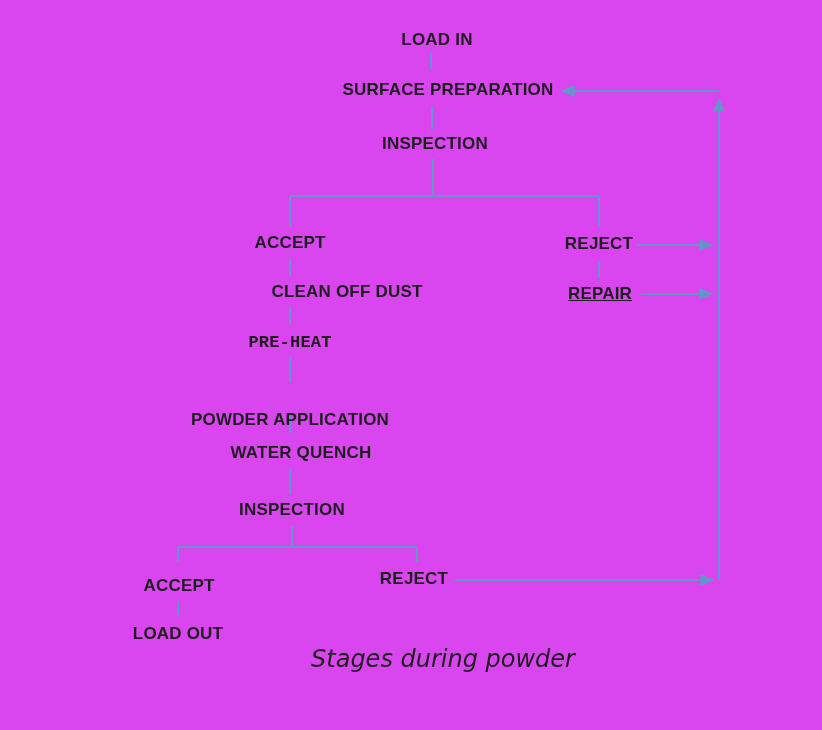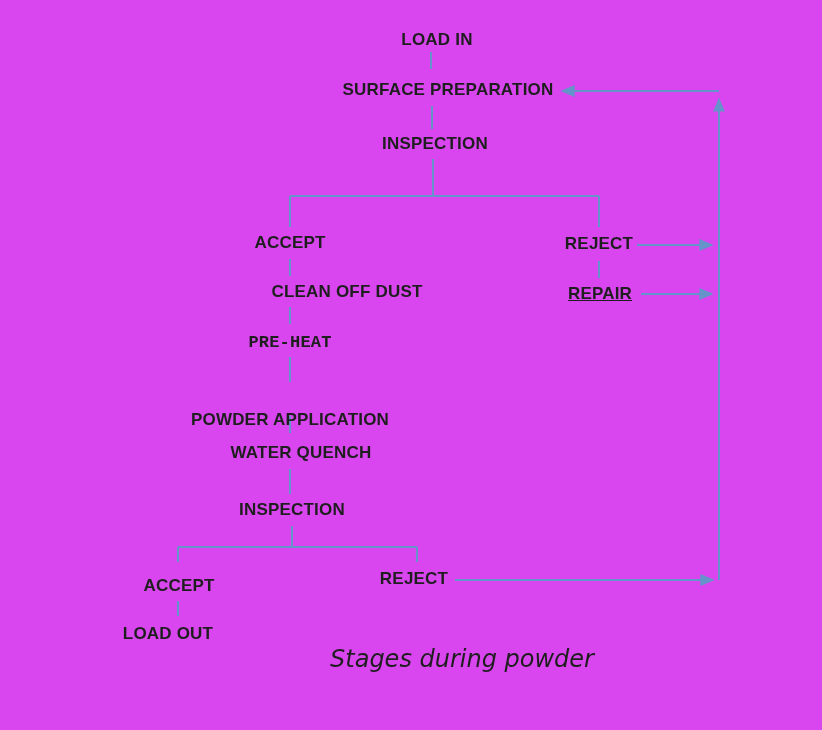--- a/index.html
+++ b/index.html
@@ -43,21 +43,20 @@
   }
   .caption {
     position: absolute;
     transform: translate(-50%, -50%);
     white-space: nowrap;
     font-family: "DejaVu Sans", sans-serif;
     font-style: italic;
     font-size: 24px;
     color: var(--text, #141414);
     z-index: 2;
-    margin-left: 19px;
   }
 </style>
 </head>
 <body>
 
 <div id="canvas">
 
   <svg id="wires" viewBox="0 0 822 730" xmlns="http://www.w3.org/2000/svg">
     <defs>
       <marker id="arr" viewBox="0 0 10 10" refX="9" refY="5" markerWidth="7" markerHeight="7" orient="auto">
@@ -96,17 +95,17 @@
   <div class="node" style="left:290px; top:243px;">ACCEPT</div>
   <div class="node" style="left:599px; top:244px;">REJECT</div>
   <div class="node" style="left:302px; top:292px;margin-left:45px;">CLEAN OFF DUST</div>
   <div class="node" style="left:600px; top:294px;text-decoration:underline;">REPAIR</div>
   <div class="node" style="left:290px; top:342px;font-family:Liberation Mono, monospace;">PRE-HEAT</div>
   <div class="node" style="left:290px; top:420px;">POWDER APPLICATION</div>
   <div class="node" style="left:291px; top:453px;margin-left:10px;">WATER QUENCH</div>
   <div class="node" style="left:292px; top:510px;">INSPECTION</div>
   <div class="node" style="left:179px; top:586px;">ACCEPT</div>
   <div class="node" style="left:414px; top:579px;">REJECT</div>
-  <div class="node" style="left:168px; top:634px;">LOAD OUT</div>
+  <div class="node" style="left:178px; top:634px;">LOAD OUT</div>
 
   <div class="caption" style="left:443px; top:659px;">Stages during powder</div>
 
 </div>
 
 </body></html>

